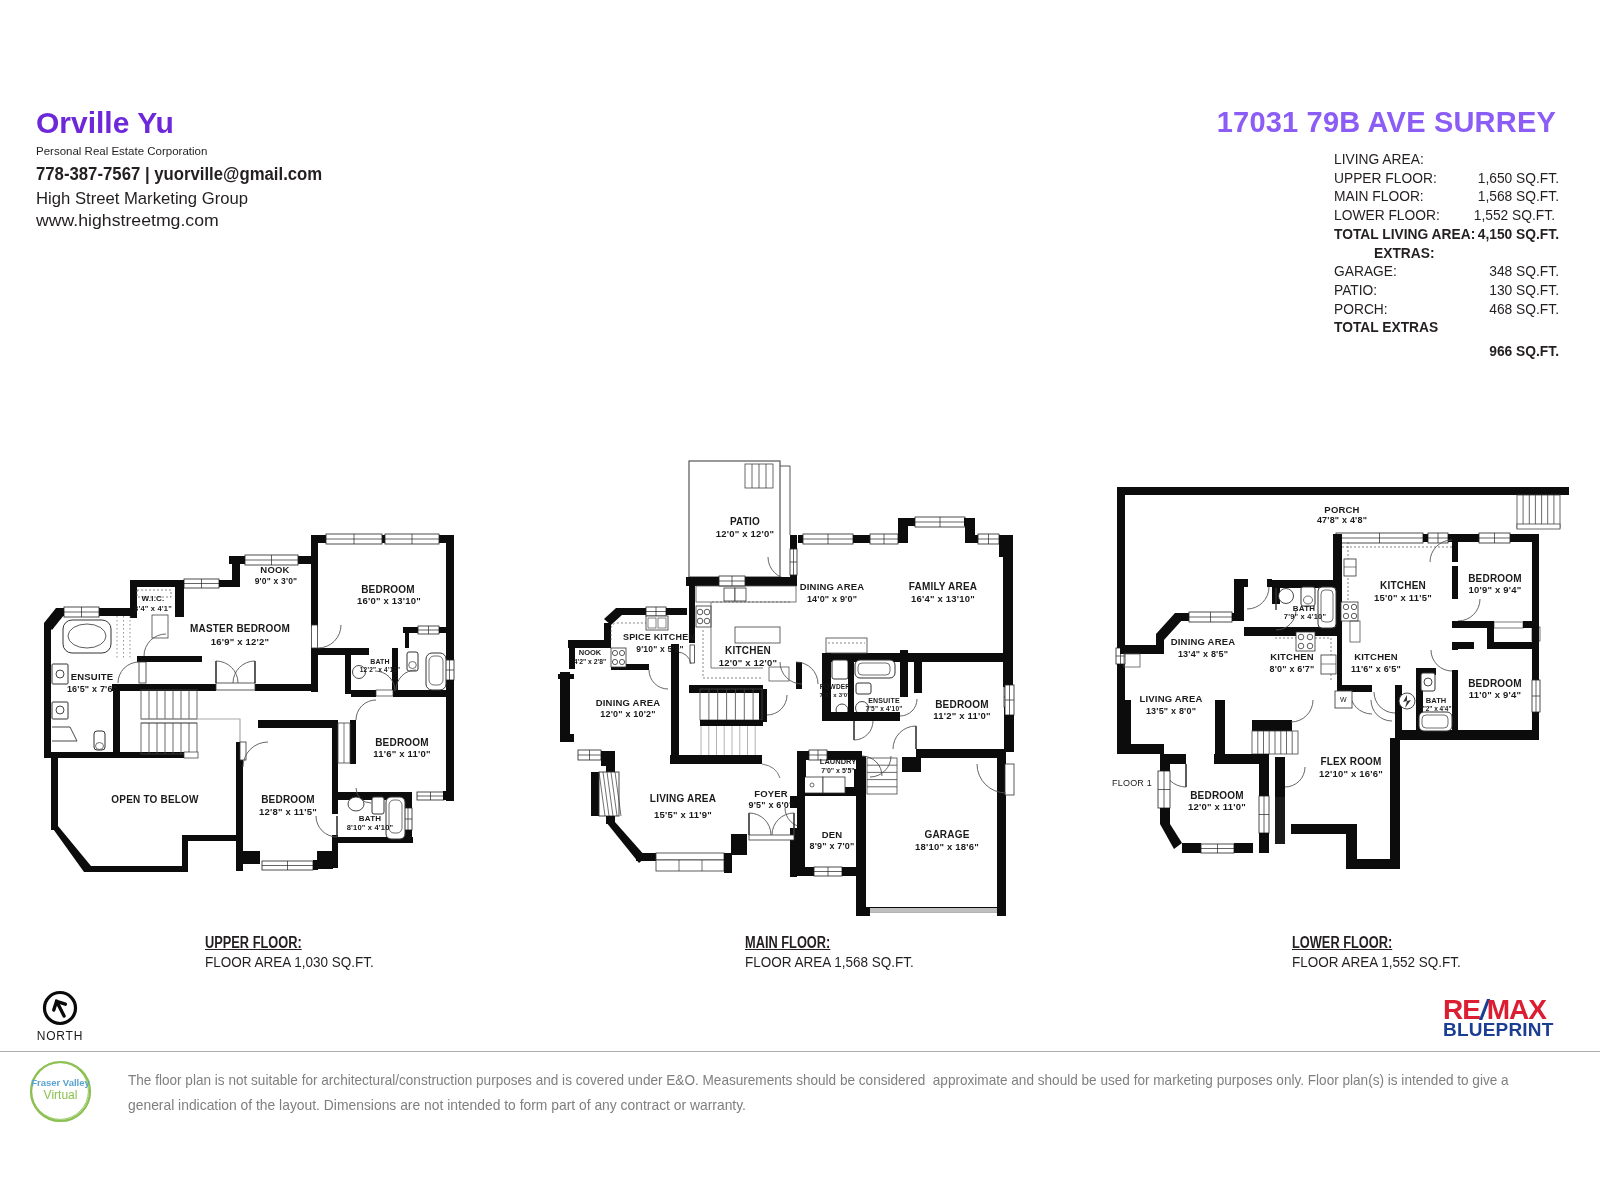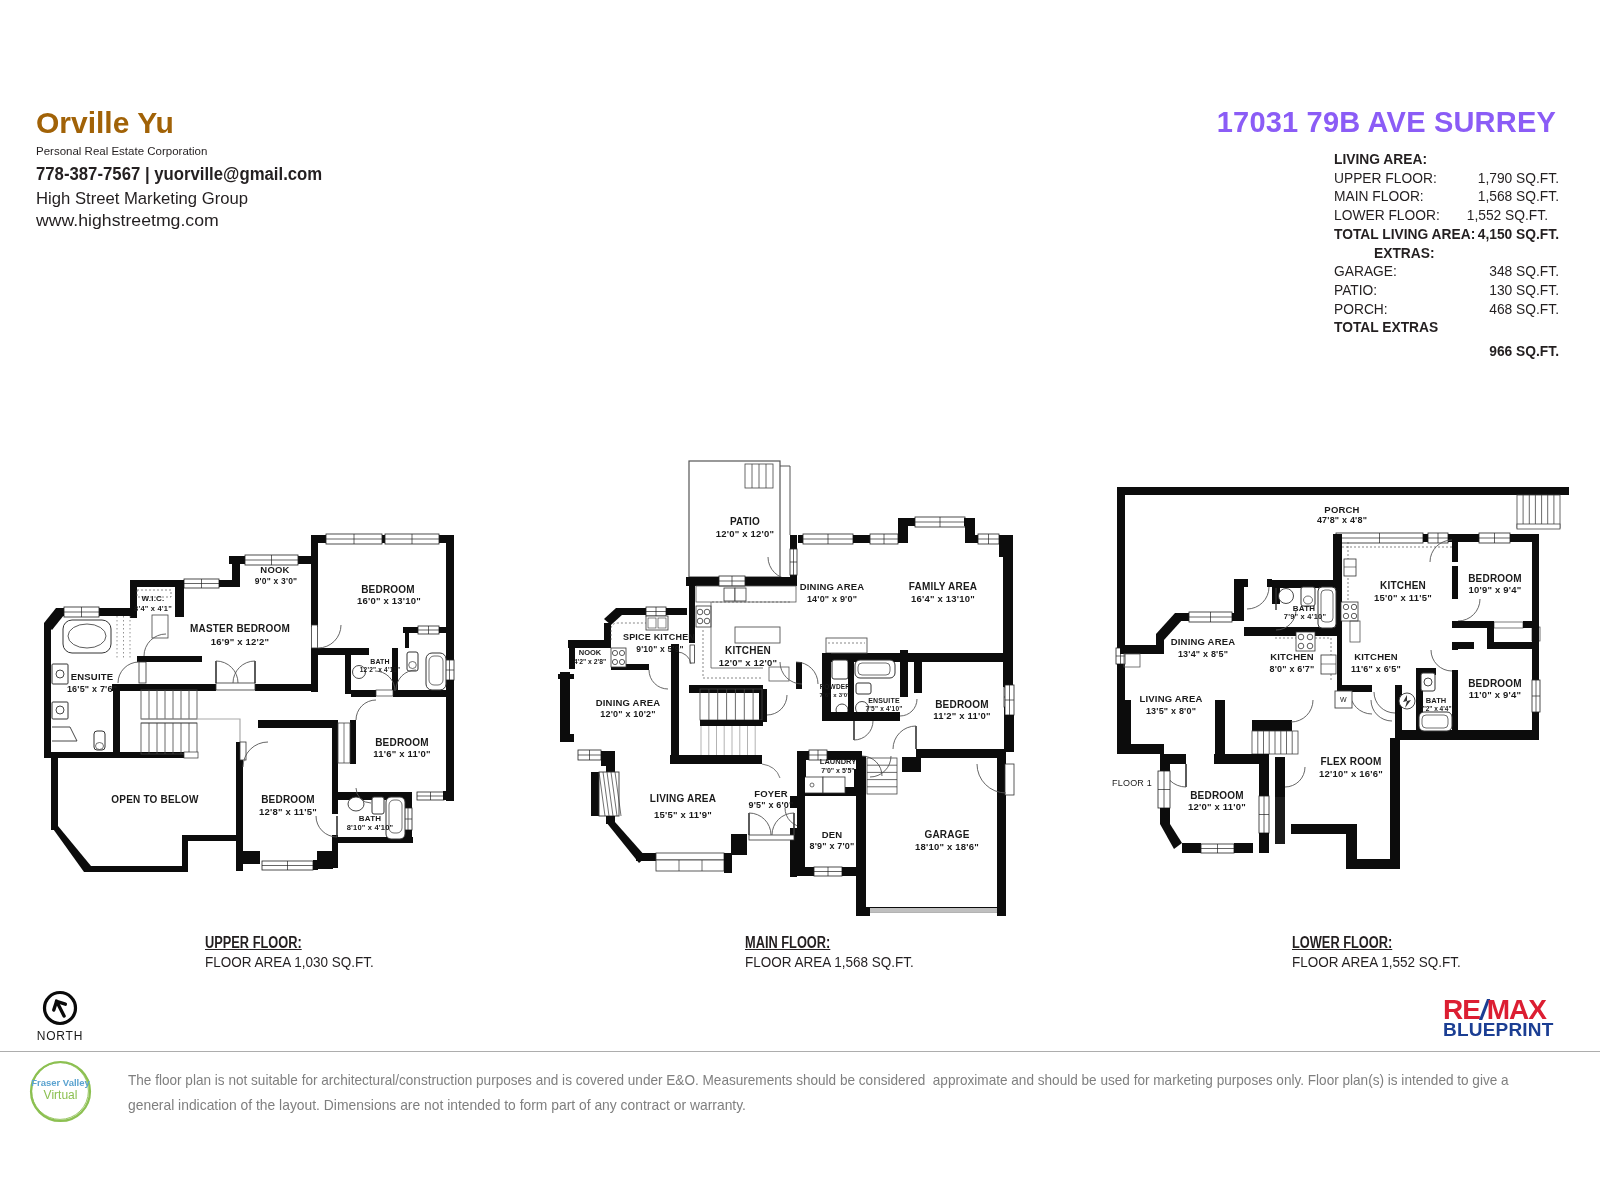--- a/index.html
+++ b/index.html
@@ -1,31 +1,31 @@
 <!DOCTYPE html>
 <html><head><meta charset="utf-8">
 <style>
 * { margin:0; padding:0; box-sizing:border-box; }
 body { width:1600px; height:1200px; background:#fff; font-family:"Liberation Sans", sans-serif; position:relative; overflow:hidden; transform:translateZ(0); -webkit-font-smoothing:antialiased; }
 .abs { position:absolute; }
 svg text { font-family:"Liberation Sans", sans-serif; }
 </style></head>
 <body>
-<div class="abs" style="left:36px;top:106px;font-size:30px;font-weight:700;color:#a16207;letter-spacing:0;">Orville Yu</div>
+<div class="abs" style="left:36px;top:106px;font-size:30px;font-weight:700;color:#6d28d9;letter-spacing:0;">Orville Yu</div>
 <div class="abs" style="left:36px;top:145px;font-size:11.5px;color:#231f20;text-align:right;">Personal Real Estate Corporation</div>
 <div class="abs" style="left:36px;top:164px;font-size:18px;font-weight:700;color:#231f20;white-space:nowrap;transform:scaleX(0.93);transform-origin:0 0;">778-387-7567 | yuorville@gmail.com</div>
 <div class="abs" style="left:36px;top:189px;font-size:17px;color:#231f20;white-space:nowrap;transform:scaleX(0.98);transform-origin:0 0;">High Street Marketing Group</div>
 <div class="abs" style="left:36px;top:211px;font-size:17px;color:#231f20;white-space:nowrap;transform:scaleX(1.04);transform-origin:0 0;">www.highstreetmg.com</div>
 
 <div class="abs" style="right:44px;top:106px;font-size:29px;font-weight:700;color:#8b5cf6;letter-spacing:0.2px;white-space:nowrap;">17031 79B AVE SURREY</div>
 <div class="abs" style="left:1334px;top:151px;width:225px;font-size:13.8px;color:#231f20;line-height:18.7px;white-space:nowrap;">
-<div style="font-weight:700;">LIVING AREA:</div>
-<div>UPPER FLOOR:<span style="position:absolute;right:0;">1,790 SQ.FT.</span></div>
+<div style="font-weight:400;">LIVING AREA:</div>
+<div>UPPER FLOOR:<span style="position:absolute;right:0;">1,650 SQ.FT.</span></div>
 <div>MAIN FLOOR:<span style="position:absolute;right:0;">1,568 SQ.FT.</span></div>
-<div>LOWER FLOOR:<span style="position:absolute;right:11px;margin-left:24px;">1,552 SQ.FT.</span></div>
+<div>LOWER FLOOR:<span style="position:absolute;right:4px;margin-left:24px;">1,552 SQ.FT.</span></div>
 <div style="font-weight:700;">TOTAL LIVING AREA:<span style="position:absolute;right:0;">4,150 SQ.FT.</span></div>
 <div style="font-weight:700;padding-left:40px;">EXTRAS:</div>
 <div>GARAGE:<span style="position:absolute;right:0;">348 SQ.FT.</span></div>
 <div>PATIO:<span style="position:absolute;right:0;">130 SQ.FT.</span></div>
 <div>PORCH:<span style="position:absolute;right:0;">468 SQ.FT.</span></div>
 <div style="font-weight:700;">TOTAL EXTRAS<span style="position:absolute;right:0;margin-top:24px;">966 SQ.FT.</span></div>
 </div>
 
 <svg class="abs" style="left:30px;top:520px;" width="440" height="390" viewBox="0 0 440 390">
     <rect x="199" y="36" width="16" height="8" fill="#0c0c0c"></rect>

